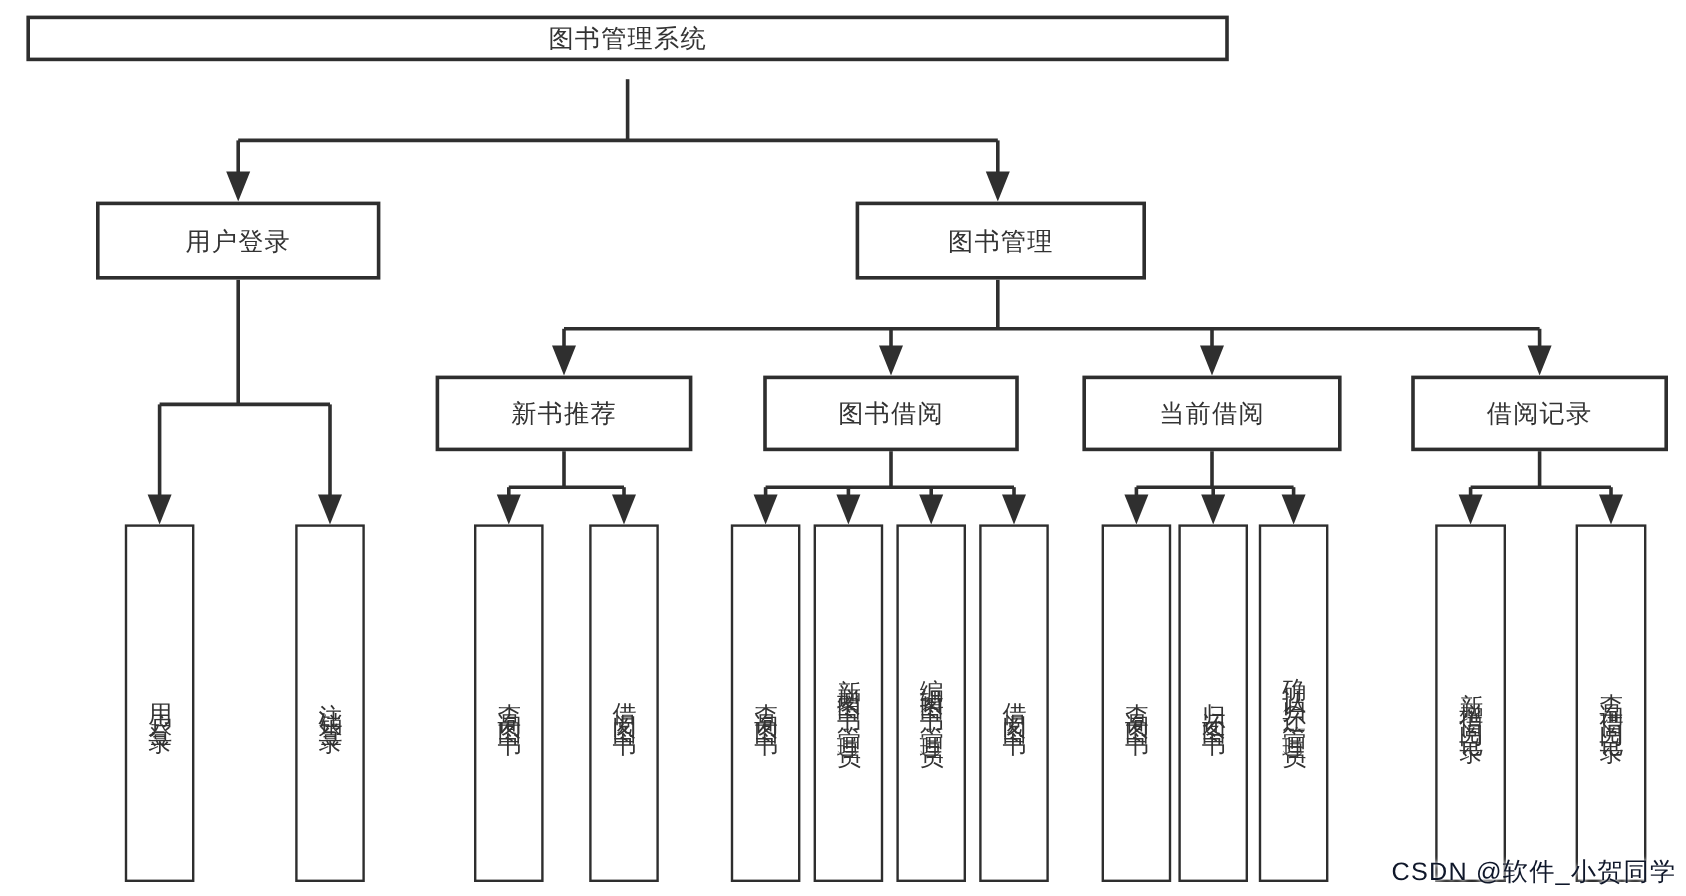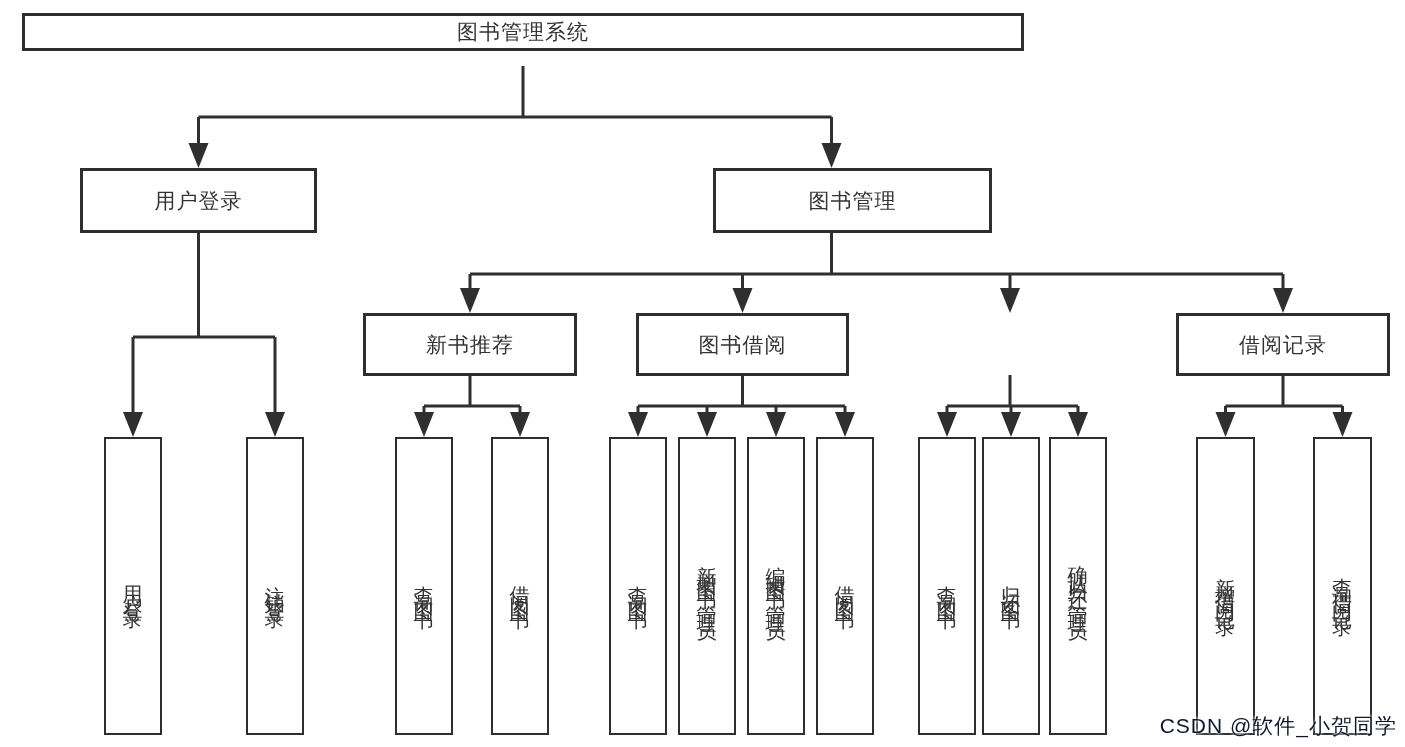--- a/index.html
+++ b/index.html
@@ -89,29 +89,32 @@
       <polygon points="1332.5,412 1352.5,412 1342.5,437" fill="#2f2f2f"></polygon>
     </svg>
 
   <div class="node hbox" style="left:22px; top:13px; width:1002px; height:38px;">
     <span class="label">图书管理系统</span>
   </div>
 
   <div class="node hbox" style="left:80px; top:168px; width:237px; height:65px;">
     <span class="label">用户登录</span>
   </div>
-  <div class="node hbox" style="left:713px; top:168px; width:279px; height:65px;">
+  <div class="node hbox" style="left:713px; top:168px; width:242px; height:65px;">
     <span class="label">图书管理</span>
   </div>
 
   <div class="node hbox" style="left:363px; top:313px; width:214px; height:63px;">
     <span class="label">新书推荐</span>
   </div>
   <div class="node hbox" style="left:636px; top:313px; width:213px; height:63px;">
     <span class="label">图书借阅</span>
+  </div>
+  <div class="node hbox" style="left:902px; top:313px; width:216px; height:63px;">
+    <span class="label">当前借阅</span>
   </div>
   <div class="node hbox" style="left:1176px; top:313px; width:214px; height:63px;">
     <span class="label">借阅记录</span>
   </div>
 
   <div class="node vbox" style="left:104px; top:437px; width:58px; height:298px;">
     <span class="label">用户登录</span>
   </div>
   <div class="node vbox" style="left:246px; top:437px; width:58px; height:298px;">
     <span class="label">注销登录</span>

